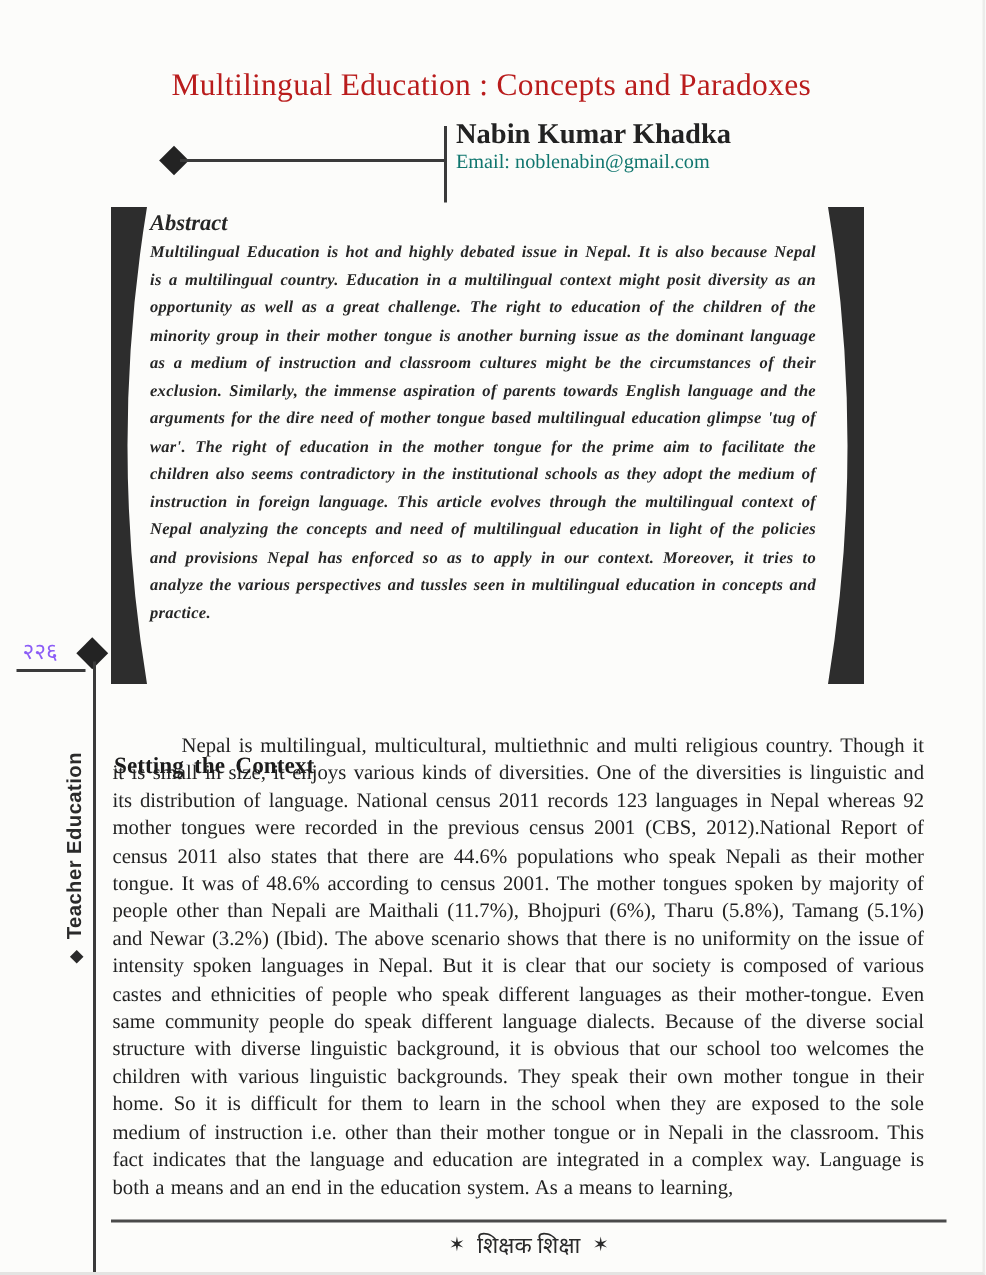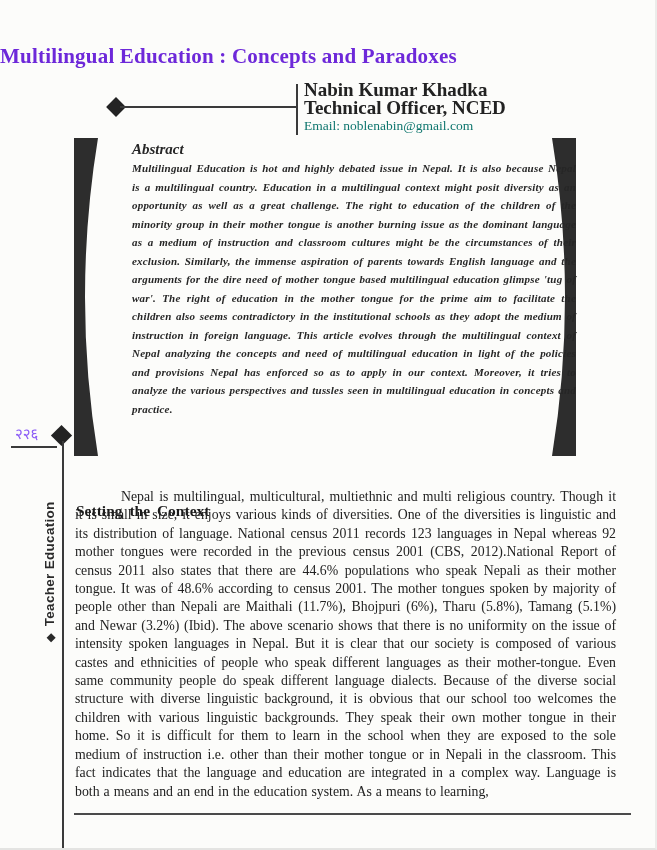--- a/index.html
+++ b/index.html
@@ -7,21 +7,21 @@
     position:relative; width:657px; height:850px;
     background:#fcfcfa; overflow:hidden;
     font-family:"Liberation Serif", serif; color:#1f1f1f;
     border-right:2px solid #ececea; border-bottom:2px solid #e4e4e2;
     box-sizing:border-box;
   }
 
   
   .title {
     position:absolute; top:44px; left:0; width:100%;
-    text-align:left; font-size:21px; font-weight:bold; color:#6d28d9;
+    text-align:center; font-size:21px; font-weight:normal; color:#b91c1c;
     letter-spacing:.2px;
   }
 
   
   .author-diamond {
     position:absolute; left:109px; top:100px; width:14px; height:14px;
     background:#232323; transform:rotate(45deg);
   }
   .author-line {
     position:absolute; left:120px; top:106px; width:176px; height:2px; background:#3a3a3a;
@@ -32,21 +32,21 @@
   .author-info { position:absolute; left:304px; top:81px; line-height:18px; }
   .author-name, .author-position { font-weight:bold; font-size:19px; color:#222; }
   .author-email { font-size:13.5px; color:#0f766e; }
 
   
   .abstract-bar { position:absolute; top:138px; }
   .abstract-bar.left  { left:74px;  }
   .abstract-bar.right { left:552px; }
   .abstract-text {
     position:absolute; left:100px; top:140px; width:444px;
-    font-style:italic; font-weight:bold; color:#262626;margin-left:32px;
+    font-style:italic; font-weight:bold; color:#262626;
   }
   .abstract-heading { font-size:15px; line-height:19px; }
   .abstract-body {
     font-size:11px; line-height:18.5px; text-align:justify;
     letter-spacing:.2px; word-spacing:1px;
   }
 
   
   .page-num {
     position:absolute; left:15px; top:423px;
@@ -100,21 +100,20 @@
 <div class="page">
 
   <div class="title">Multilingual Education : Concepts and Paradoxes</div>
 
   <div class="author-diamond"></div>
   <div class="author-line"></div>
   <div class="author-vrule"></div>
 
   <div class="author-info">
     <div class="author-name">Nabin Kumar Khadka</div>
-    <div class="author-position">Technical Officer, NCED</div>
     <div class="author-email">Email: noblenabin@gmail.com</div>
   </div>
 
   <div class="abstract-bar left">
     <svg width="24" height="318" viewBox="0 0 24 318" xmlns="http://www.w3.org/2000/svg" aria-hidden="true">
       <path d="M0,0 L24,0 Q-2,159 24,318 L0,318 Z" fill="#2d2d2d"></path>
     </svg>
   </div>
   <div class="abstract-bar right">
     <svg width="24" height="318" viewBox="0 0 24 318" xmlns="http://www.w3.org/2000/svg" aria-hidden="true">
@@ -133,14 +132,17 @@
   <div class="side-vline"></div>
 
   <div class="vtext">
     <span class="vdiamond">◆</span><span>Teacher Education</span>
   </div>
 
   <div class="section-heading">Setting the Context</div>
   <div class="body-par">Nepal is multilingual, multicultural, multiethnic and multi religious country. Though it it is small in size, it enjoys various kinds of diversities. One of the diversities is linguistic and its distribution of language. National census 2011 records 123 languages in Nepal whereas 92 mother tongues were recorded in the previous census 2001 (CBS, 2012).National Report of census 2011 also states that there are 44.6% populations who speak Nepali as their mother tongue. It was of 48.6% according to census 2001. The mother tongues spoken by majority of people other than Nepali are Maithali (11.7%), Bhojpuri (6%), Tharu (5.8%), Tamang (5.1%) and Newar (3.2%) (Ibid). The above scenario shows that there is no uniformity on the issue of intensity spoken languages in Nepal. But it is clear that our society is composed of various castes and ethnicities of people who speak different languages as their mother-tongue. Even same community people do speak different language dialects. Because of the diverse social structure with diverse linguistic background, it is obvious that our school too welcomes the children with various linguistic backgrounds. They speak their own mother tongue in their home. So it is difficult for them to learn in the school when they are exposed to the sole medium of instruction i.e. other than their mother tongue or in Nepali in the classroom. This fact indicates that the language and education are integrated in a complex way. Language is both a means and an end in the education system. As a means to learning,</div>
 
   <div class="footer-line"></div>
+  <div class="footer-text">
+    <span class="star">✶</span><span>शिक्षक शिक्षा</span><span class="star">✶</span>
+  </div>
 
 </div>
 
 </body></html>

